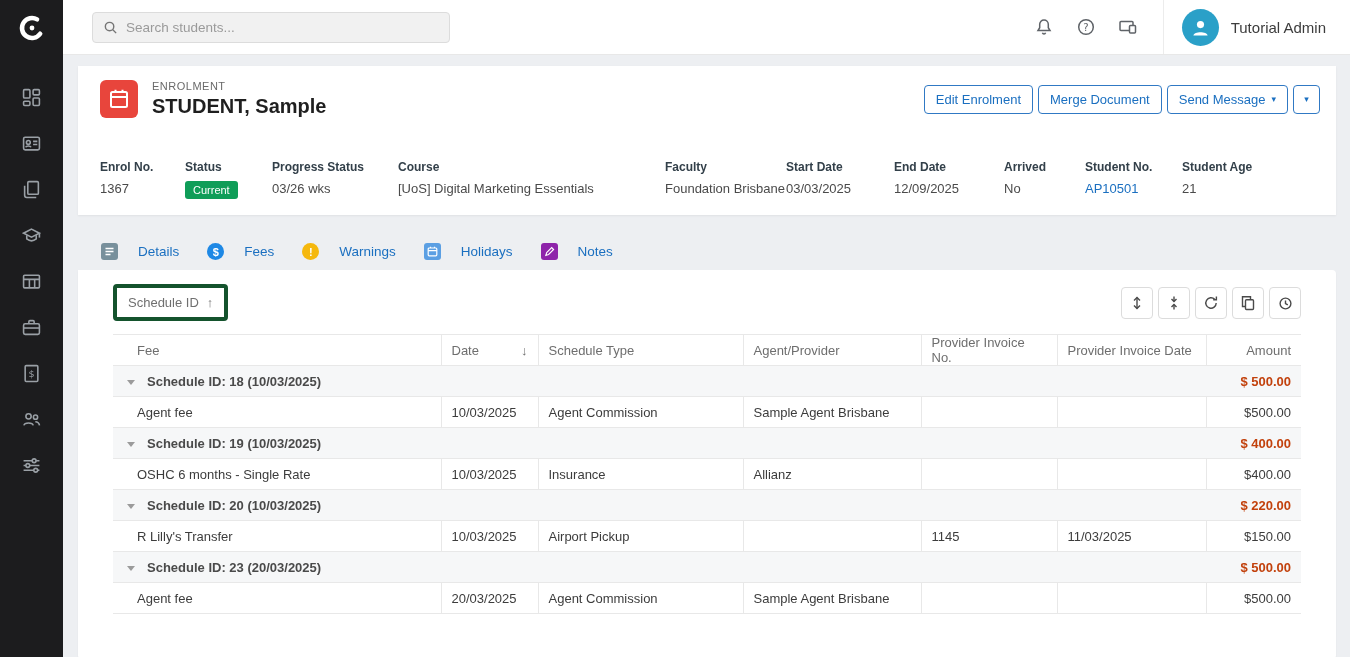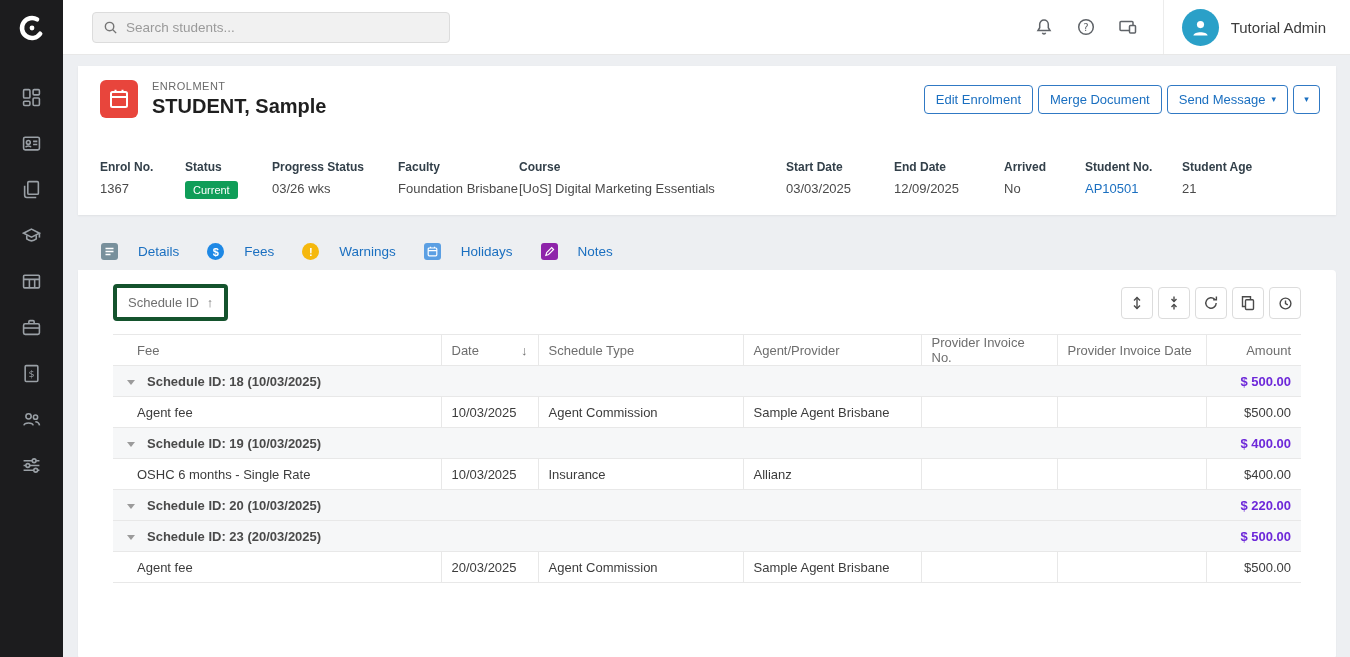--- a/index.html
+++ b/index.html
@@ -88,21 +88,21 @@
   thead th + th, tbody .data-row td + td { border-left:1px solid #e8e8e8; }
   tbody td { height:31px; padding:0 10px; border-bottom:1px solid #e8e8e8; color:#3c3c3c; }
   .c-fee { padding-left:24px !important; }
   .amount { text-align:right; }
   .th-flex { display:flex; align-items:center; justify-content:space-between; }
   .sort-arrow { color:#6e6e6e; font-size:13px; }
   .group-row td { background:#f6f7f8; border-left:none !important; }
   .group-cell { padding-left:14px !important; }
   .tri-down { display:inline-block; width:0; height:0; border-left:4px solid transparent; border-right:4px solid transparent; border-top:5px solid #9b9b9b; vertical-align:middle; }
   .group-label { font-weight:700; color:#4a4a4a; margin-left:12px; }
-  .group-total { font-weight:700; color:#6d28d9; }
+  .group-total { font-weight:700; color:#c2410c; }
 </style>
 </head>
 <body>
 
 <aside class="sidebar">
   <div class="logo-box">
     <svg width="34" height="34" viewBox="0 0 34 34">
       <circle cx="17" cy="17" r="10" fill="none" stroke="#fff" stroke-width="4.5" stroke-dasharray="46 17" stroke-linecap="round" transform="rotate(35 17 17)"></circle>
       <circle cx="17" cy="17" r="2.4" fill="#fff"></circle>
     </svg>
@@ -251,27 +251,27 @@
           <div class="f-value">1367</div>
         </div>
       <div class="field" style="width:87px">
           <div class="f-label">Status</div>
           <div class="f-value"><span class="badge">Current</span></div>
         </div>
       <div class="field" style="width:126px">
           <div class="f-label">Progress Status</div>
           <div class="f-value">03/26 wks</div>
         </div>
+      <div class="field" style="width:267px">
+          <div class="f-label">Course</div>
+          <div class="f-value">[UoS] Digital Marketing Essentials</div>
+        </div>
       <div class="field" style="width:121px">
           <div class="f-label">Faculty</div>
           <div class="f-value">Foundation Brisbane</div>
-        </div>
-      <div class="field" style="width:267px">
-          <div class="f-label">Course</div>
-          <div class="f-value">[UoS] Digital Marketing Essentials</div>
         </div>
       <div class="field" style="width:108px">
           <div class="f-label">Start Date</div>
           <div class="f-value">03/03/2025</div>
         </div>
       <div class="field" style="width:110px">
           <div class="f-label">End Date</div>
           <div class="f-value">12/09/2025</div>
         </div>
       <div class="field" style="width:81px">
@@ -420,20 +420,29 @@
           <td>Allianz</td>
           <td></td>
           <td></td>
           <td class="amount">$400.00</td>
         </tr>
 
         <tr class="group-row">
           <td class="group-cell" colspan="6"><span class="tri-down"></span><span class="group-label">Schedule ID: 20 (10/03/2025)</span></td>
           <td class="amount group-total">$ 220.00</td>
         </tr>
+        <tr class="data-row">
+          <td class="c-fee">R Lilly's Transfer</td>
+          <td>10/03/2025</td>
+          <td>Airport Pickup</td>
+          <td></td>
+          <td>1145</td>
+          <td>11/03/2025</td>
+          <td class="amount">$150.00</td>
+        </tr>
 
         <tr class="group-row">
           <td class="group-cell" colspan="6"><span class="tri-down"></span><span class="group-label">Schedule ID: 23 (20/03/2025)</span></td>
           <td class="amount group-total">$ 500.00</td>
         </tr>
         <tr class="data-row">
           <td class="c-fee">Agent fee</td>
           <td>20/03/2025</td>
           <td>Agent Commission</td>
           <td>Sample Agent Brisbane</td>

